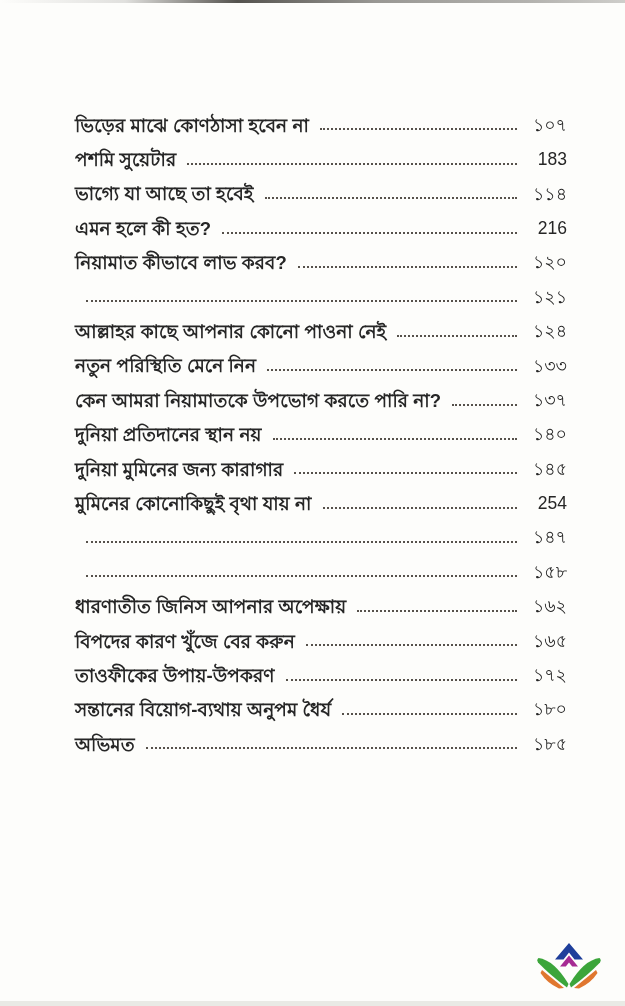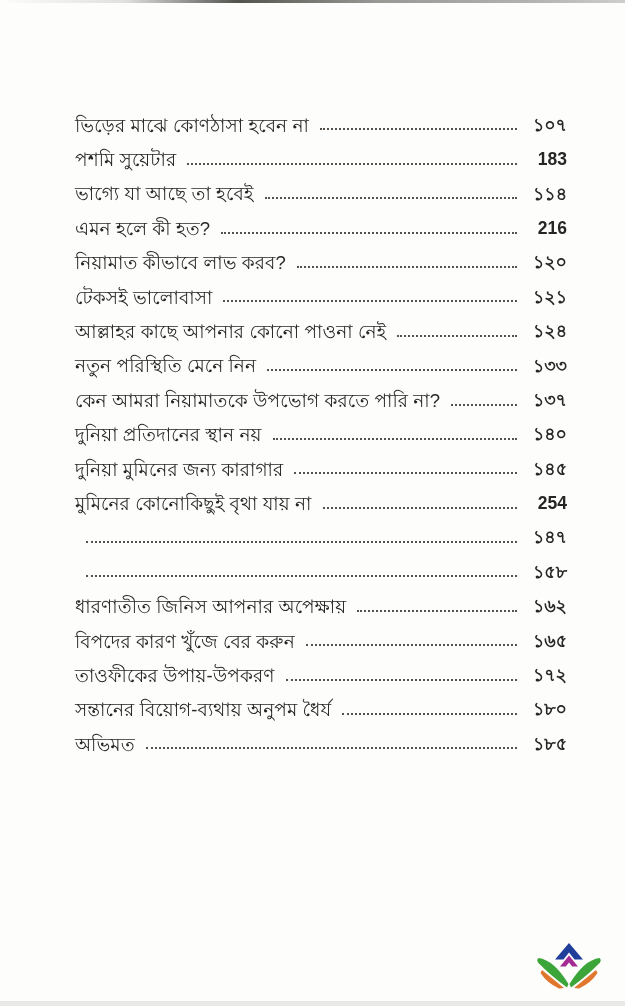--- a/index.html
+++ b/index.html
@@ -42,35 +42,35 @@
   }
   .row {
     display: flex;
     align-items: flex-end;
     height: 34.4px;
     color: #262626;
   }
   .title {
     white-space: nowrap;
     font-size: 18.5px;
-    font-weight: 400;
+    font-weight: 700;
     line-height: 1.12;
     padding-bottom: 4px;
     letter-spacing: 0.1px;
   }
   .leader {
     flex: 1;
     margin: 0 8px 10px 11px;
     border-bottom: 2px dotted #56514b;
     min-width: 18px;
   }
   .pagenum {
     white-space: nowrap;
     font-size: 17.5px;
-    font-weight: 700;
+    font-weight: 400;
     line-height: 1.12;
     padding-bottom: 5px;
     min-width: 42px;
     text-align: right;
   }
   .logo {
     position: absolute;
     left: 537px;
     top: 941px;
     width: 64px;
@@ -110,21 +110,20 @@
       <span class="pagenum">216</span>
     </div>
 
     <div class="row">
       <span class="title">নিয়ামাত কীভাবে লাভ করব?</span>
       <span class="leader"></span>
       <span class="pagenum">১২০</span>
     </div>
 
     <div class="row">
-      <span class="title">টেকসই ভালোবাসা</span>
       <span class="leader"></span>
       <span class="pagenum">১২১</span>
     </div>
 
     <div class="row">
       <span class="title">আল্লাহর কাছে আপনার কোনো পাওনা নেই</span>
       <span class="leader"></span>
       <span class="pagenum">১২৪</span>
     </div>
 

